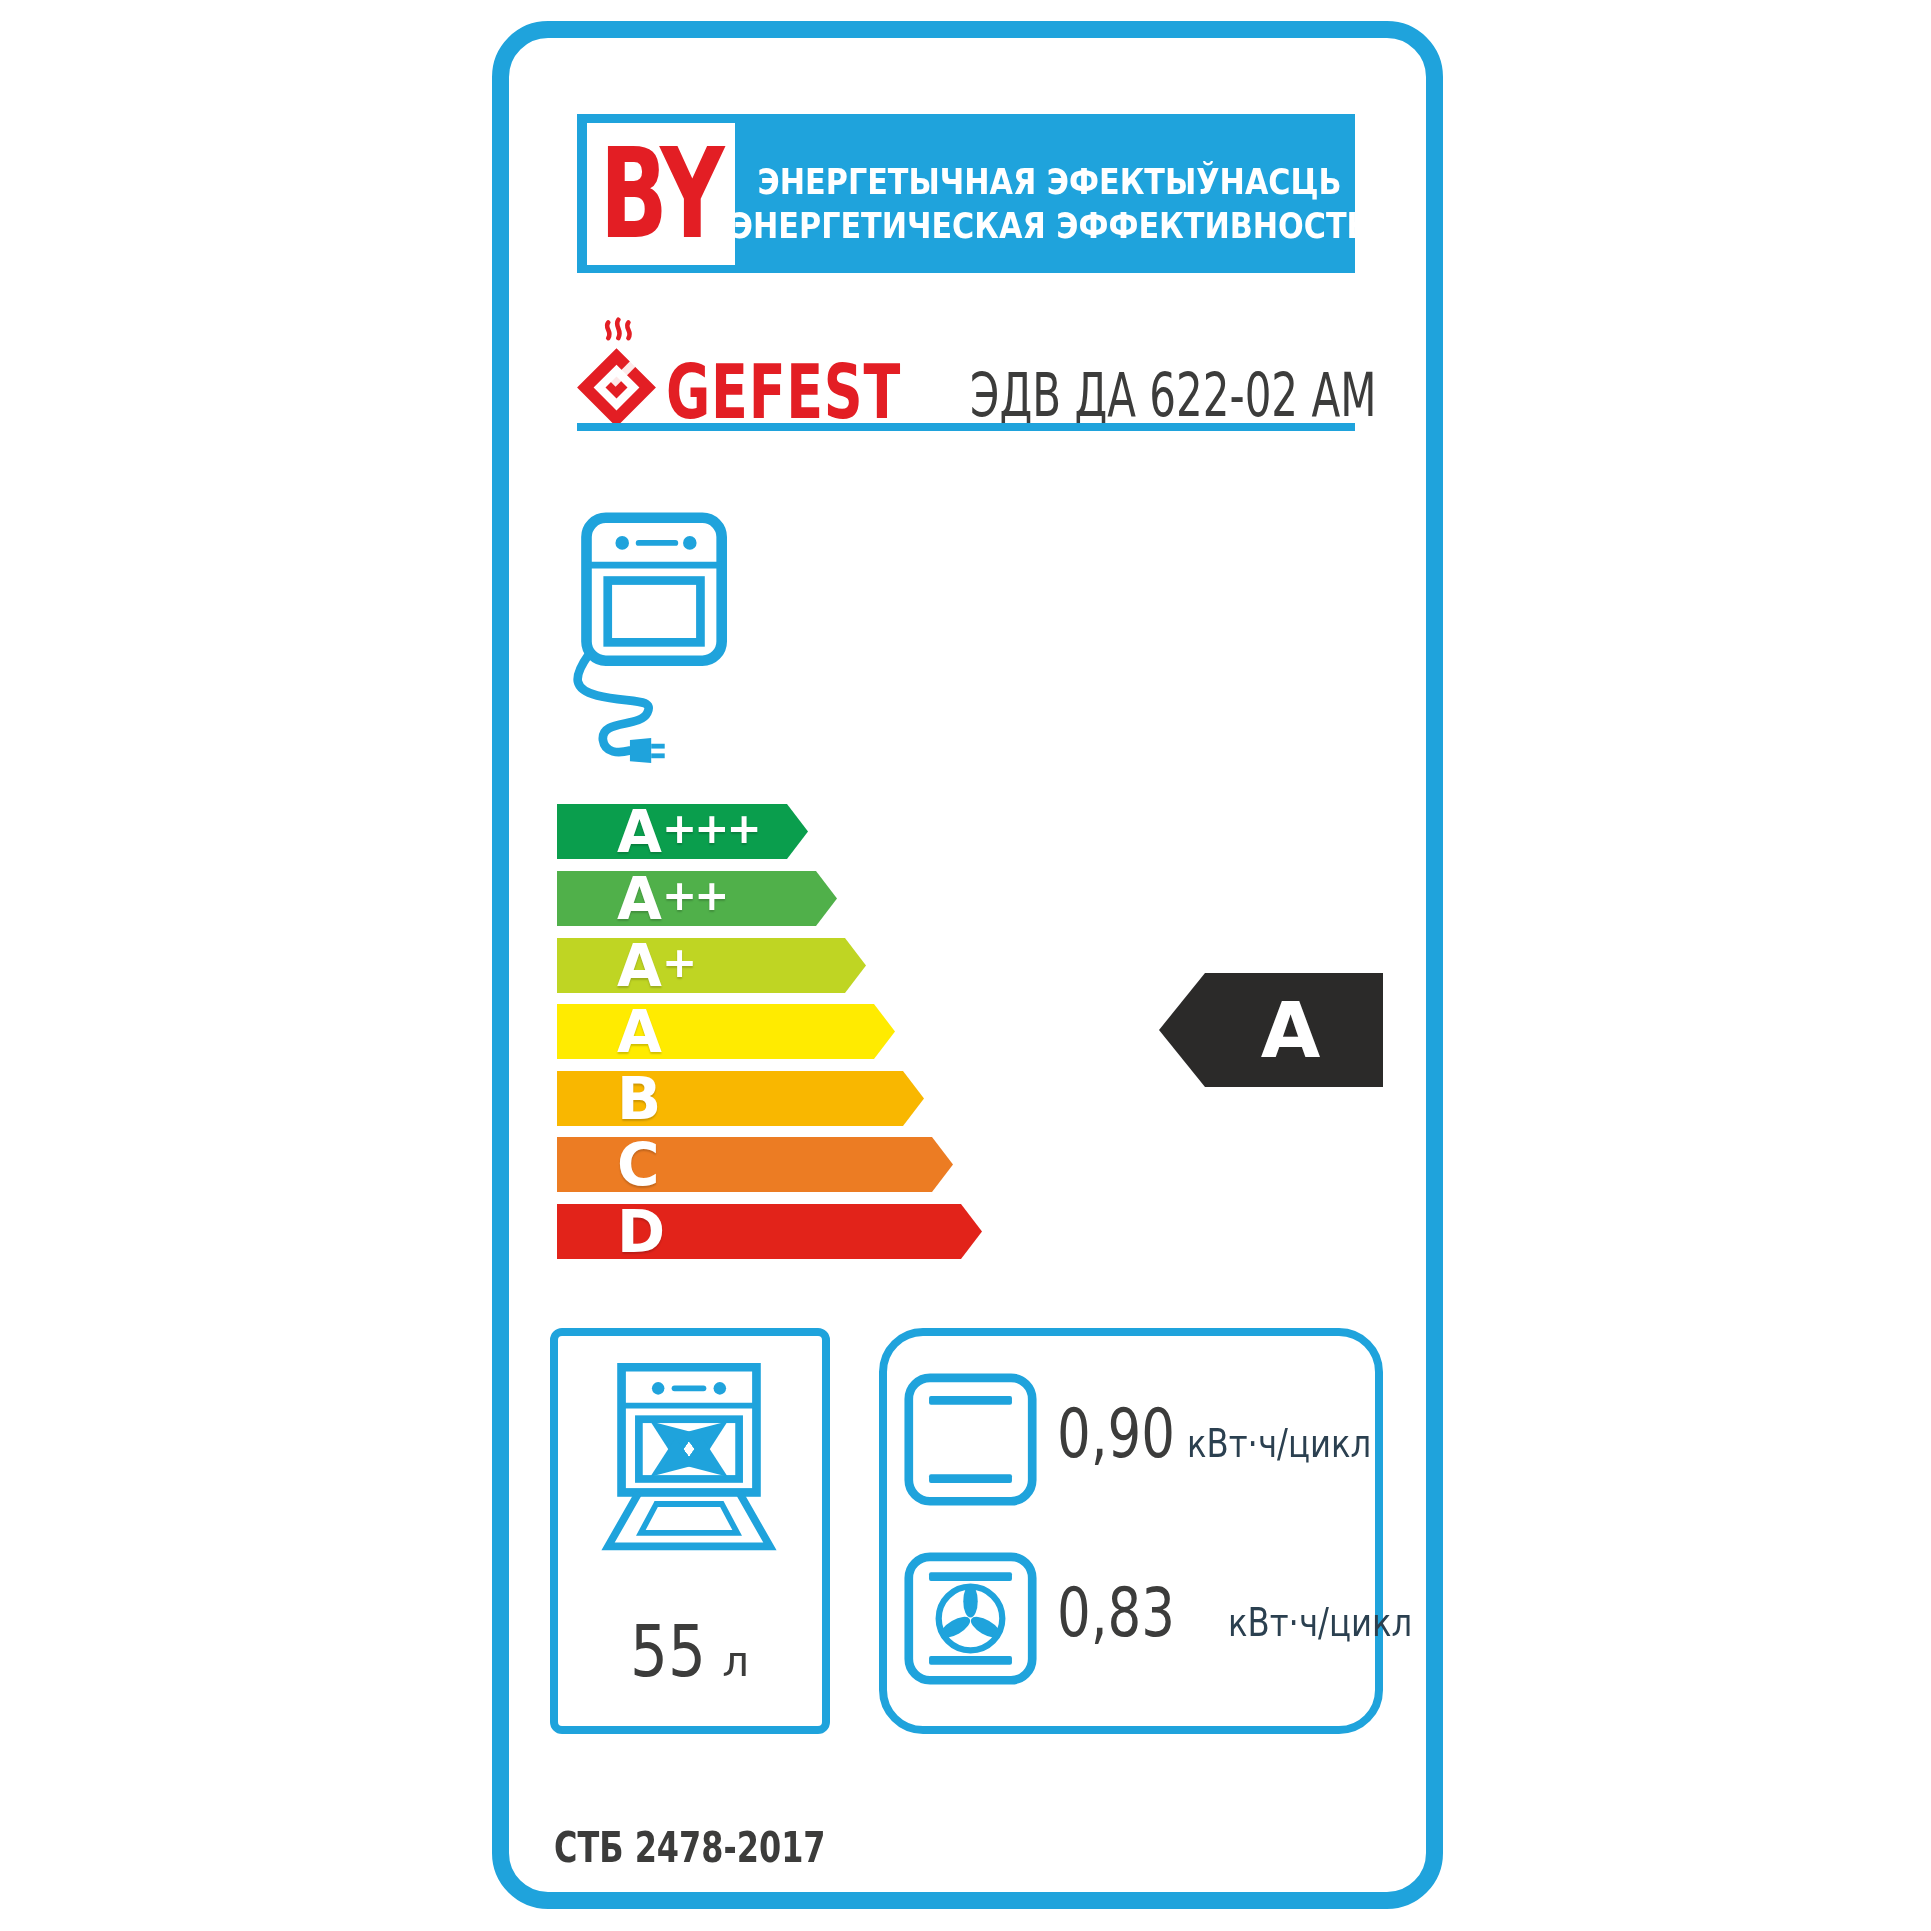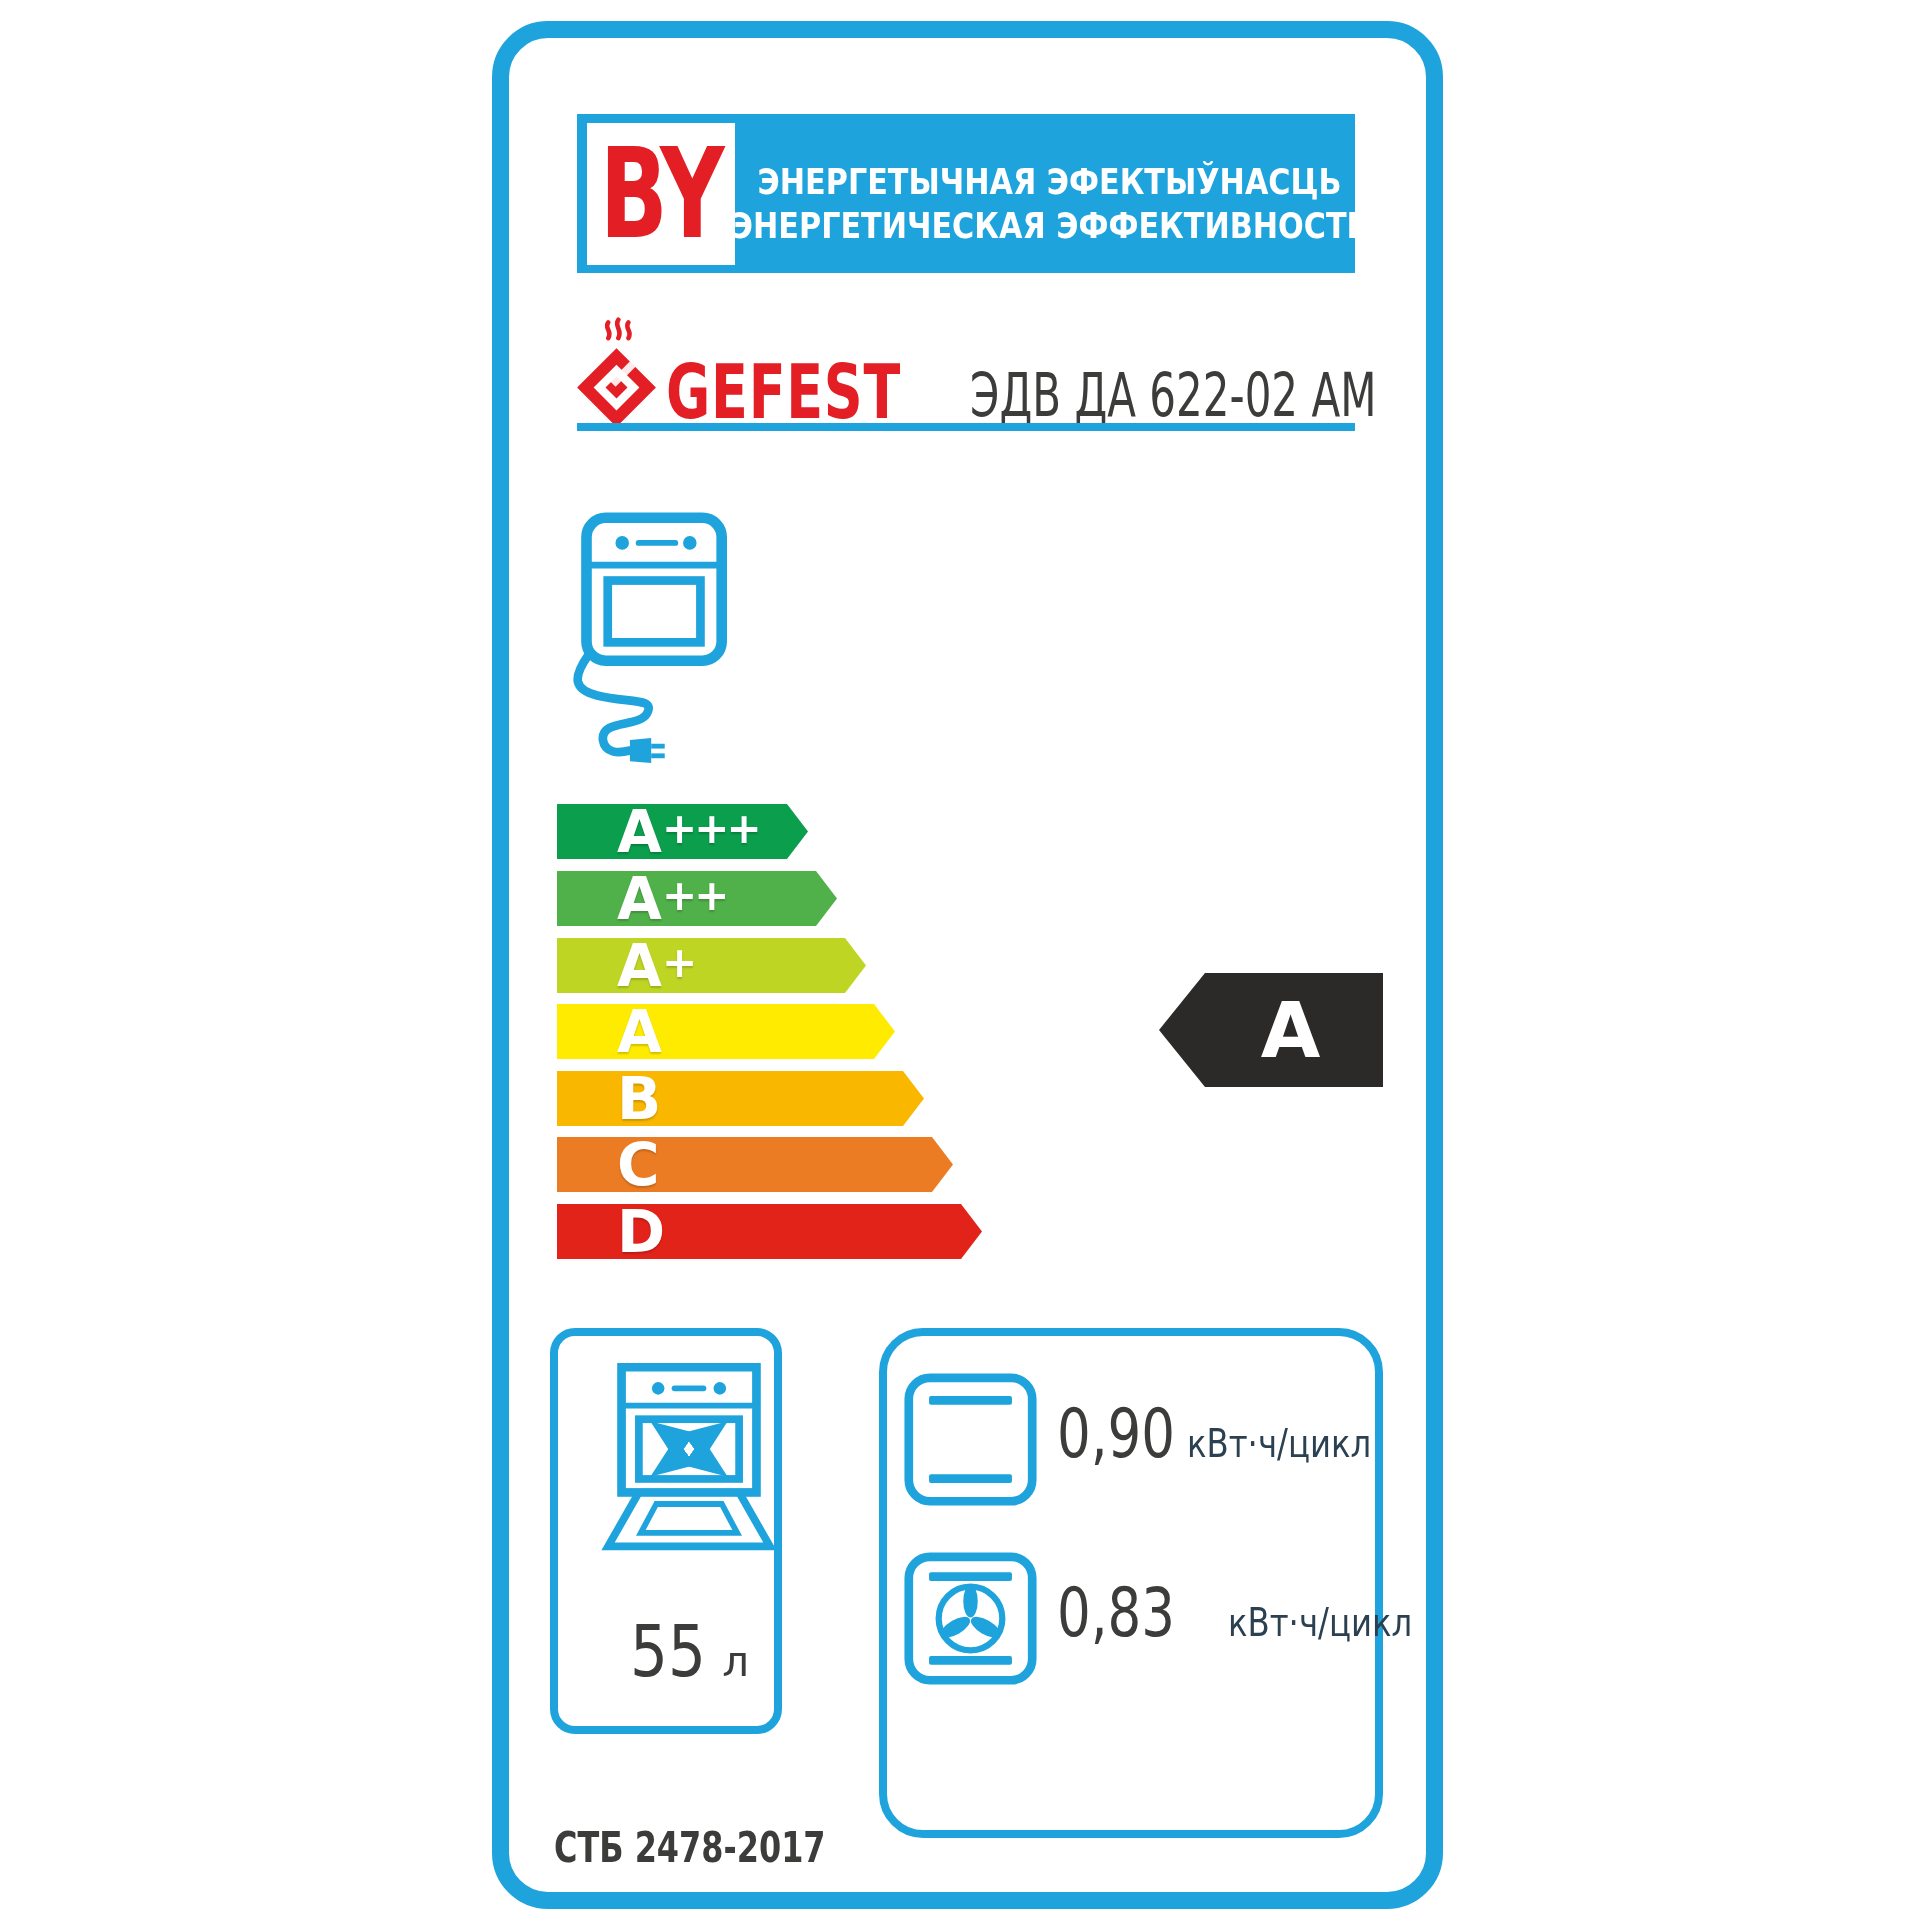--- a/index.html
+++ b/index.html
@@ -36,23 +36,23 @@
   .bar-suffix{color:#fff;font-weight:bold;font-size:42px;line-height:1;letter-spacing:-2.9px;
               position:relative;top:-2.9px;text-shadow:0 1.9px 1.9px rgba(0,0,0,.18);}
 
   
   .rating-arrow{left:1159px;top:973px;width:224px;height:114px;background:#2B2A29;
                 clip-path:polygon(0 50%,46px 0,100% 0,100% 100%,46px 100%);
                 display:flex;align-items:center;justify-content:center;}
   .rating-value{color:#fff;font-weight:bold;font-size:77px;line-height:1;padding-left:39px;}
 
   
-  .vol-box{left:550px;top:1328px;width:232px;height:406px;box-sizing:border-box;
-           border:8.7px solid #1FA3DC;border-radius:25px;}
-  .cons-box{left:879px;top:1328px;width:504px;height:510px;box-sizing:border-box;
+  .vol-box{left:550px;top:1328px;width:280px;height:406px;box-sizing:border-box;
+           border:8.7px solid #1FA3DC;border-radius:12px;}
+  .cons-box{left:879px;top:1328px;width:504px;height:406px;box-sizing:border-box;
             border:8.7px solid #1FA3DC;border-radius:44px;}
   .vol-text{left:0;top:280px;width:263px;display:flex;justify-content:center;align-items:baseline;}
   .vol-value{color:#3C3C3B;font-size:71px;line-height:1;transform:scaleX(0.84);
              transform-origin:left center;margin-right:-11.6px;}
   .vol-unit{color:#3C3C3B;font-size:42px;line-height:1;margin-left:13.5px;}
   .cons-row-text{display:flex;align-items:baseline;position:absolute;left:170px;white-space:nowrap;}
   .cons-value{color:#3C3C3B;font-size:68px;line-height:1;transform:scaleX(0.78);
               transform-origin:left center;margin-right:-29px;}
   .cons-unit{color:#2B4050;font-size:39px;line-height:1;margin-left:7.7px;transform:scaleX(0.83);
              transform-origin:left center;}

